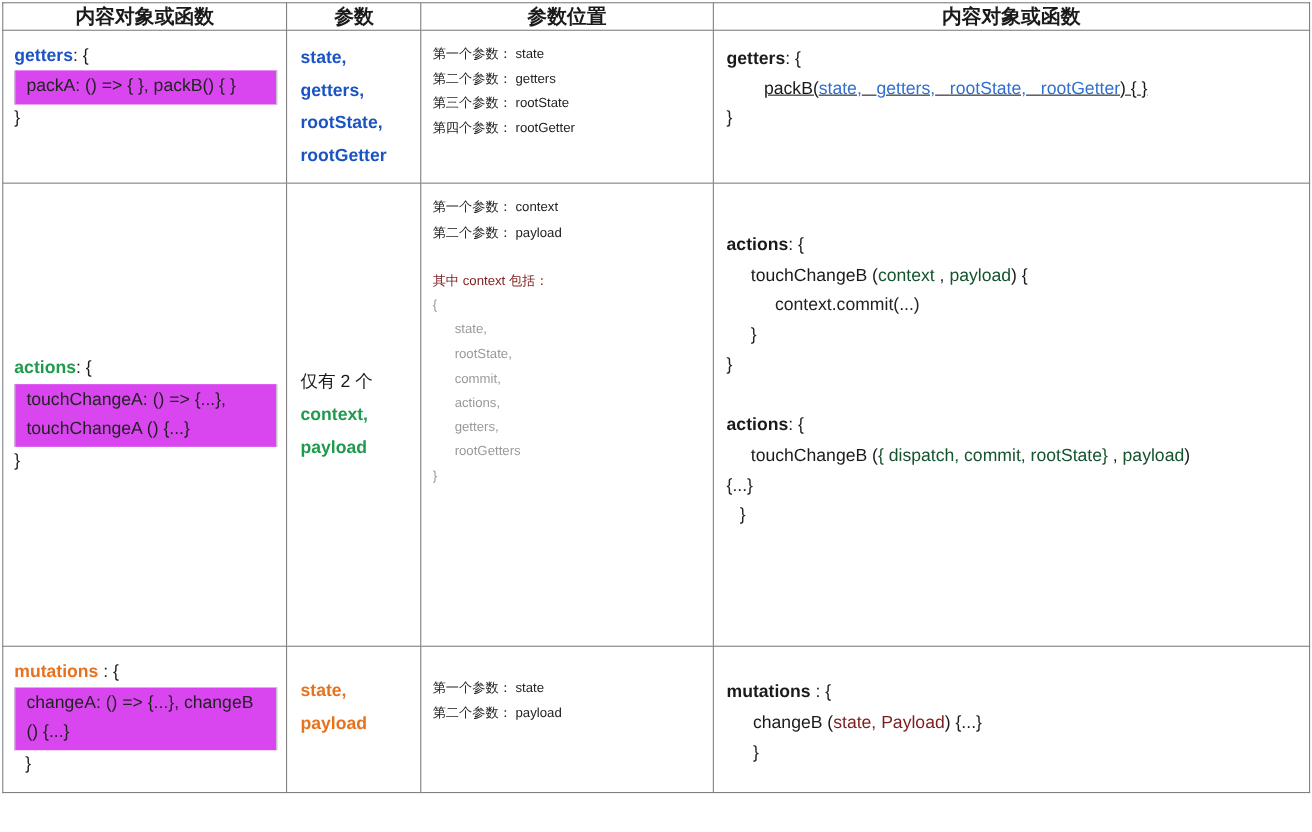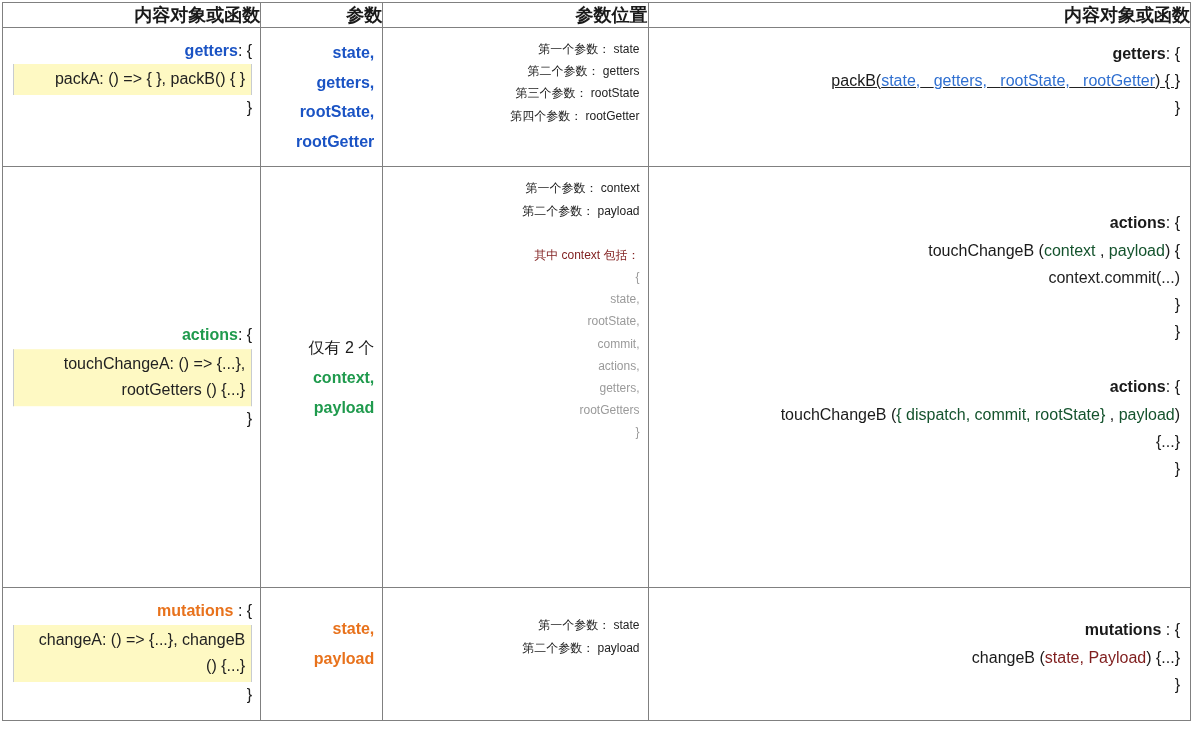--- a/index.html
+++ b/index.html
@@ -18,21 +18,20 @@
     border-collapse: collapse;
     width: 1189px;
     margin: 2px 0 0 2px;
     table-layout: fixed;
   }
   table.vuex-table th,
   table.vuex-table td {
     border: 1px solid #808080;
     vertical-align: top;
     padding: 0;
-    text-align: right;
   }
   thead th {
     text-align: center;
     font-size: 18px;
     font-weight: bold;
     padding: 16px 4px;
     color: #1a1a1a;
     vertical-align: middle;
   }
   .col1 { width: 258px; }
@@ -43,21 +42,21 @@
   .cell-pad {
     padding: 10px 8px 12px 10px;
     font-size: 16px;
     line-height: 1.6;
   }
   .code-block {
     font-size: 16px;
     line-height: 1.65;
   }
   .shade {
-    background: #fef9c3;
+    background: #d946ef;
     border-left: 1px solid #c8ccd0;
     border-right: 1px solid #c8ccd0;
     padding: 2px 6px 2px 10px;
     display: block;
   }
   .blue { color: #1a53c4; font-weight: bold; }
   .blue-plain { color: #2f6fd0; }
   .green { color: #1f9a4d; font-weight: bold; }
   .green-plain { color: #14532d; }
   .orange { color: #e8721c; font-weight: bold; }
@@ -165,21 +164,21 @@
         </div>
       </td>
     </tr>
 
     <tr class="mid-row">
       <td class="mid-col1">
         <div class="inner code-block">
           <span class="line"><span class="green">actions</span><span class="dark">: {</span></span>
           <span class="shade">
             <span class="line">touchChangeA: () =&gt; {...},</span>
-            <span class="line">rootGetters () {...}</span>
+            <span class="line">touchChangeA () {...}</span>
           </span>
           <span class="line">}</span>
         </div>
       </td>
       <td class="mid-col2">
         <div class="inner param-cell" style="padding-top:0;padding-bottom:0;">
           <span class="line dark">仅有 2 个</span>
           <span class="line green">context,</span>
           <span class="line green">payload</span>
         </div>

